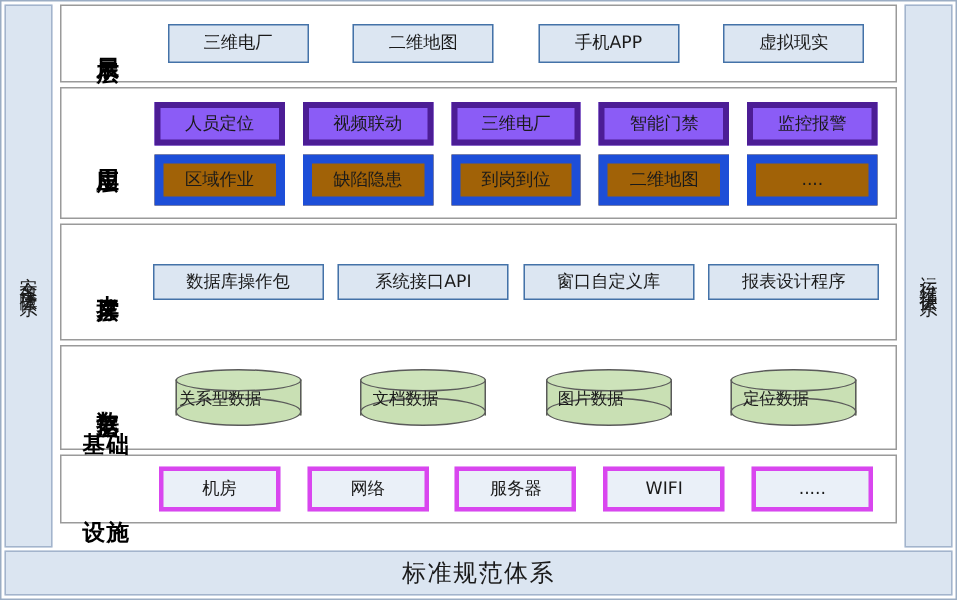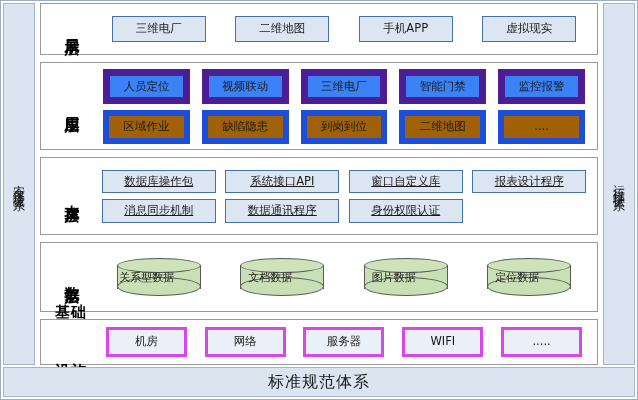--- a/index.html
+++ b/index.html
@@ -44,21 +44,20 @@
     line-height:1;
     white-space:nowrap;
   }
   .layers{
     flex:1 1 auto;
     display:flex;
     flex-direction:column;
     min-width:0;
     padding:2px 3px 2px 3px;
     gap:3px;
-    justify-content:space-between;
   }
   .layer{
     border:1px solid #9a9a9a;
     background:#ffffff;
     display:flex;
     align-items:center;
     box-sizing:border-box;
     padding:3px 6px 3px 4px;
     min-height:0;
   }
@@ -115,34 +114,34 @@
     line-height:1;
     padding:5px 2px;
     white-space:nowrap;
     width:88%;
   }
   .box.blue{
     background:#dce6f2;
     border:1px solid #4472a8;
   }
   .box.orange{
-    background:#3b82f6;
-    border:7px solid #4c1d95;
+    background:#8b5cf6;
+    border:4px solid #4c1d95;
   }
   .box.green{
     background:#a16207;
     border:6px solid #1d4ed8;
   }
   .box.plain{
     background:#eaf0f8;
     border:3px solid #d946ef;
   }
   
   .layer-present .box{padding:6px 2px;width:76%;}
-  .layer-support .box{width:92%;text-decoration:underline;}
+  .layer-support .box{width:92%;}
   .layer-infra .box{width:82%;padding:6px 2px;}
   
   .cyl{
     position:relative;
     width:84px;
     height:38px;
     box-sizing:border-box;
   }
   .cyl-body{
     position:absolute;
@@ -281,34 +280,20 @@
             <div class="cell">
               <div class="box blue">系统接口API</div>
             </div>
             <div class="cell">
               <div class="box blue">窗口自定义库</div>
             </div>
             <div class="cell">
               <div class="box blue">报表设计程序</div>
             </div>
           </div>
-          <div class="row">
-            <div class="cell">
-              <div class="box blue">消息同步机制</div>
-            </div>
-            <div class="cell">
-              <div class="box blue">数据通讯程序</div>
-            </div>
-            <div class="cell">
-              <div class="box blue">身份权限认证</div>
-            </div>
-            <div class="cell empty">
-              <div class="box blue"></div>
-            </div>
-          </div>
         </div>
       </div>
 
       <div class="layer layer-data" style="flex:0 0 70px;">
         <div class="layer-label vert">数据层</div>
         <div class="layer-body">
           <div class="row">
             <div class="cell">
               <div class="cyl">
                 <div class="cyl-body"></div>

